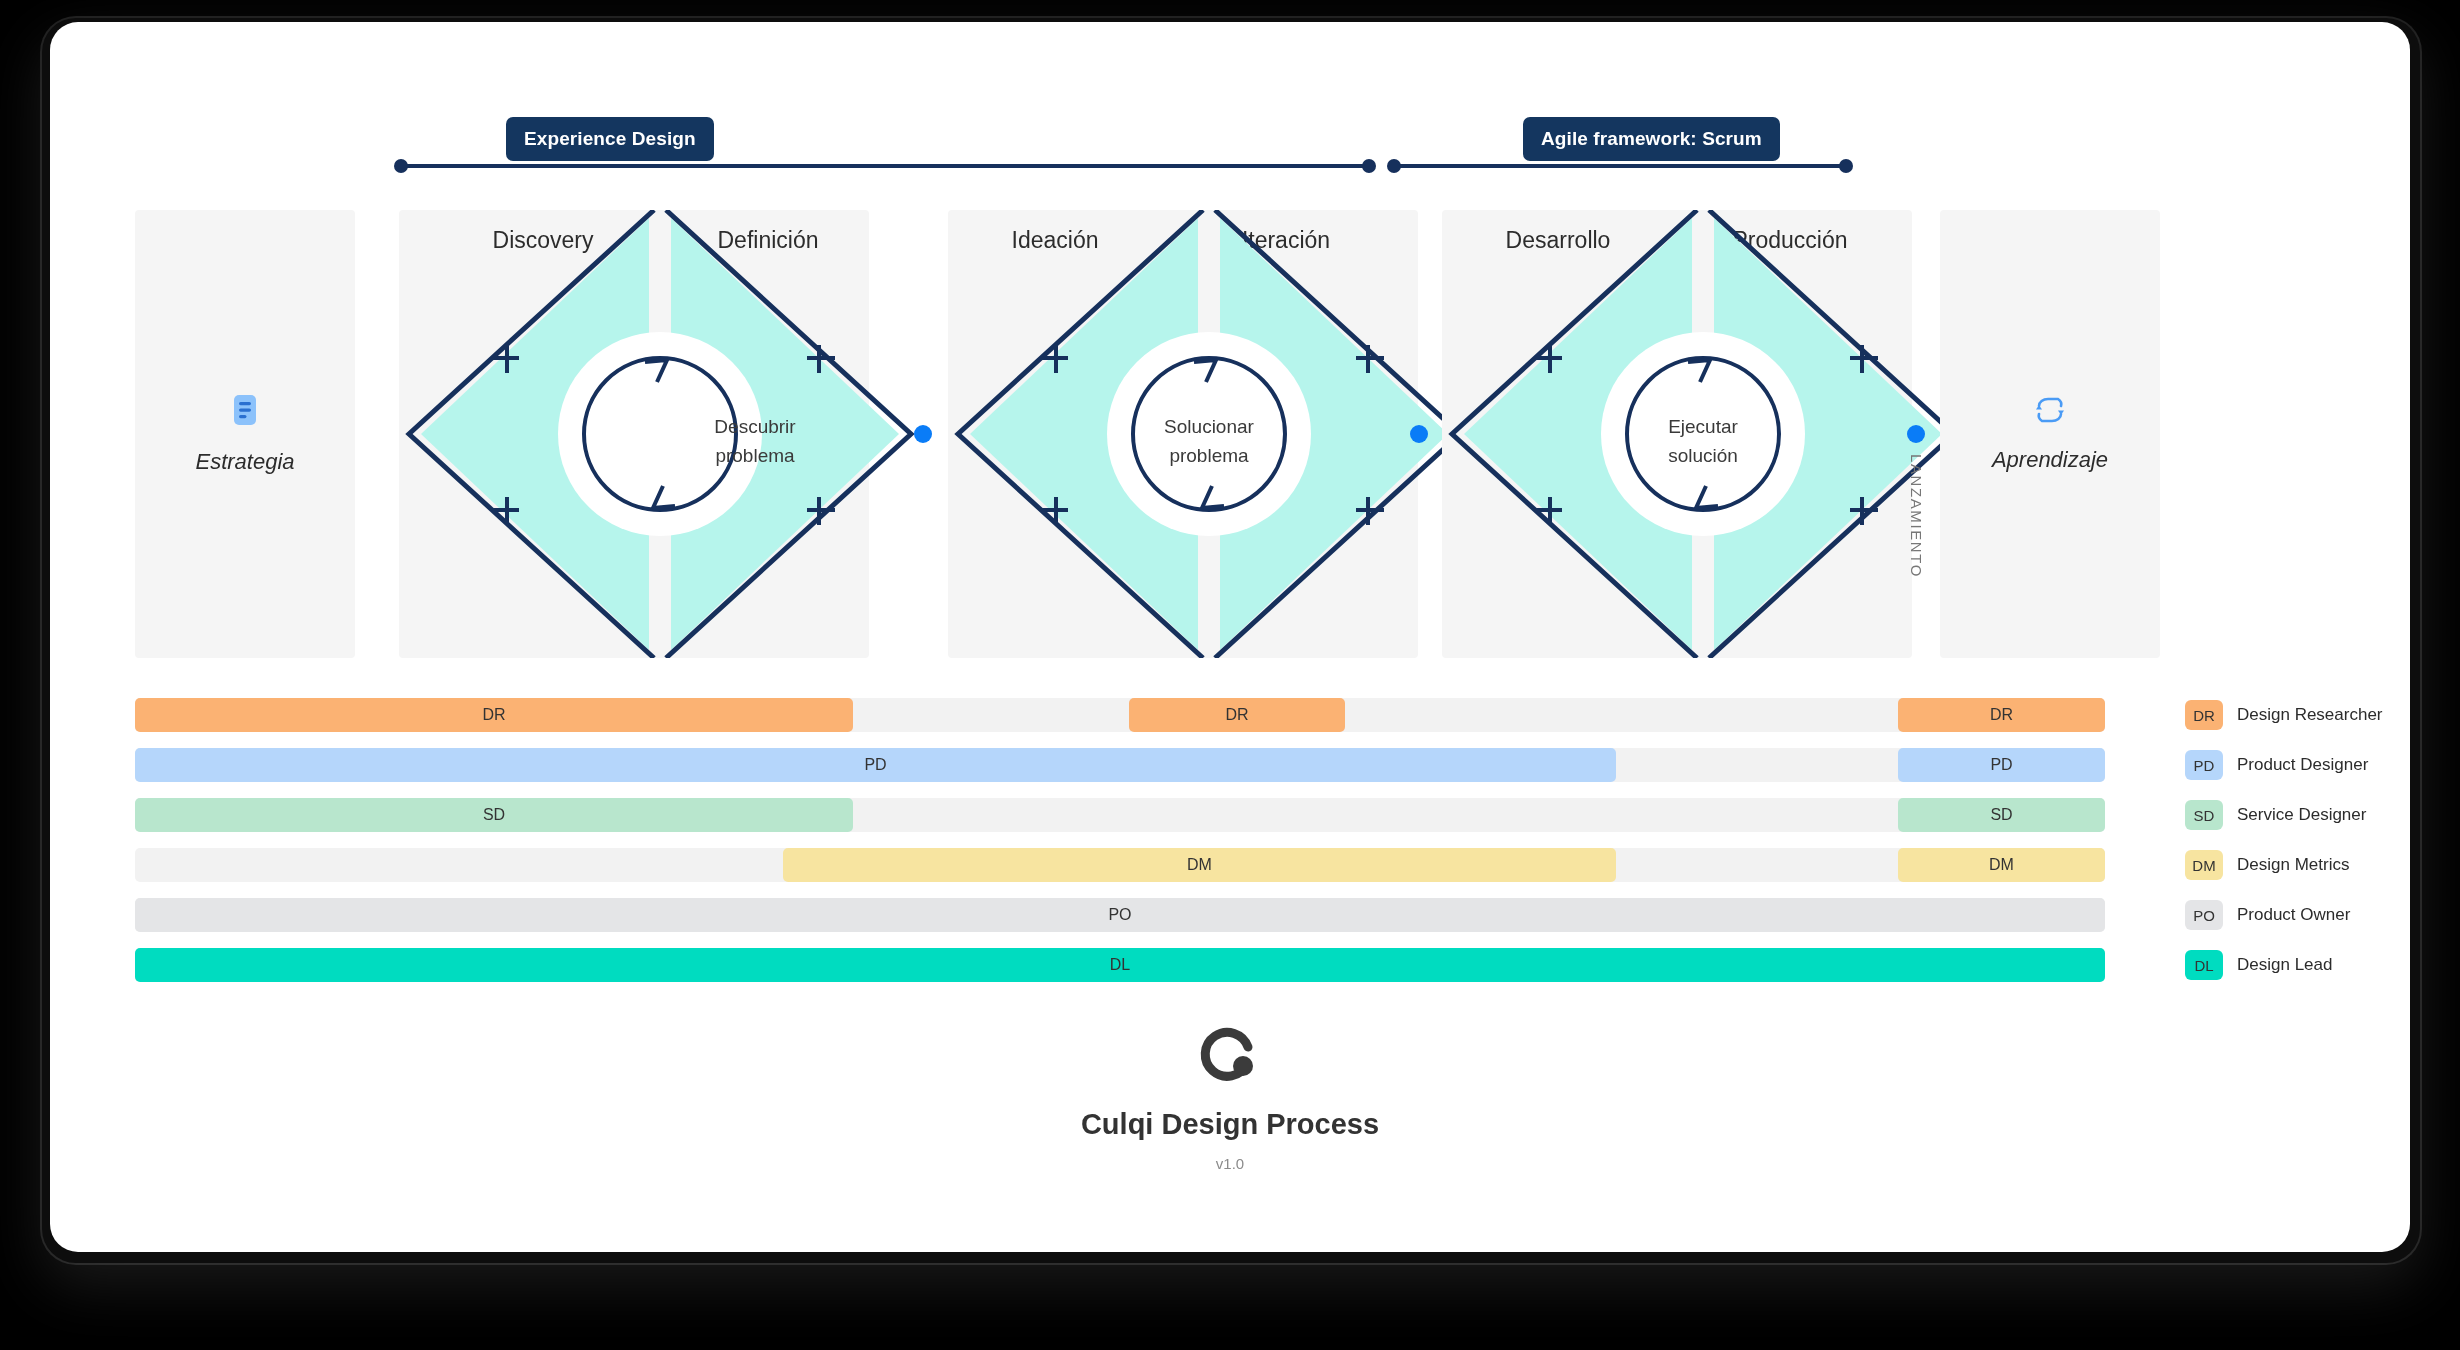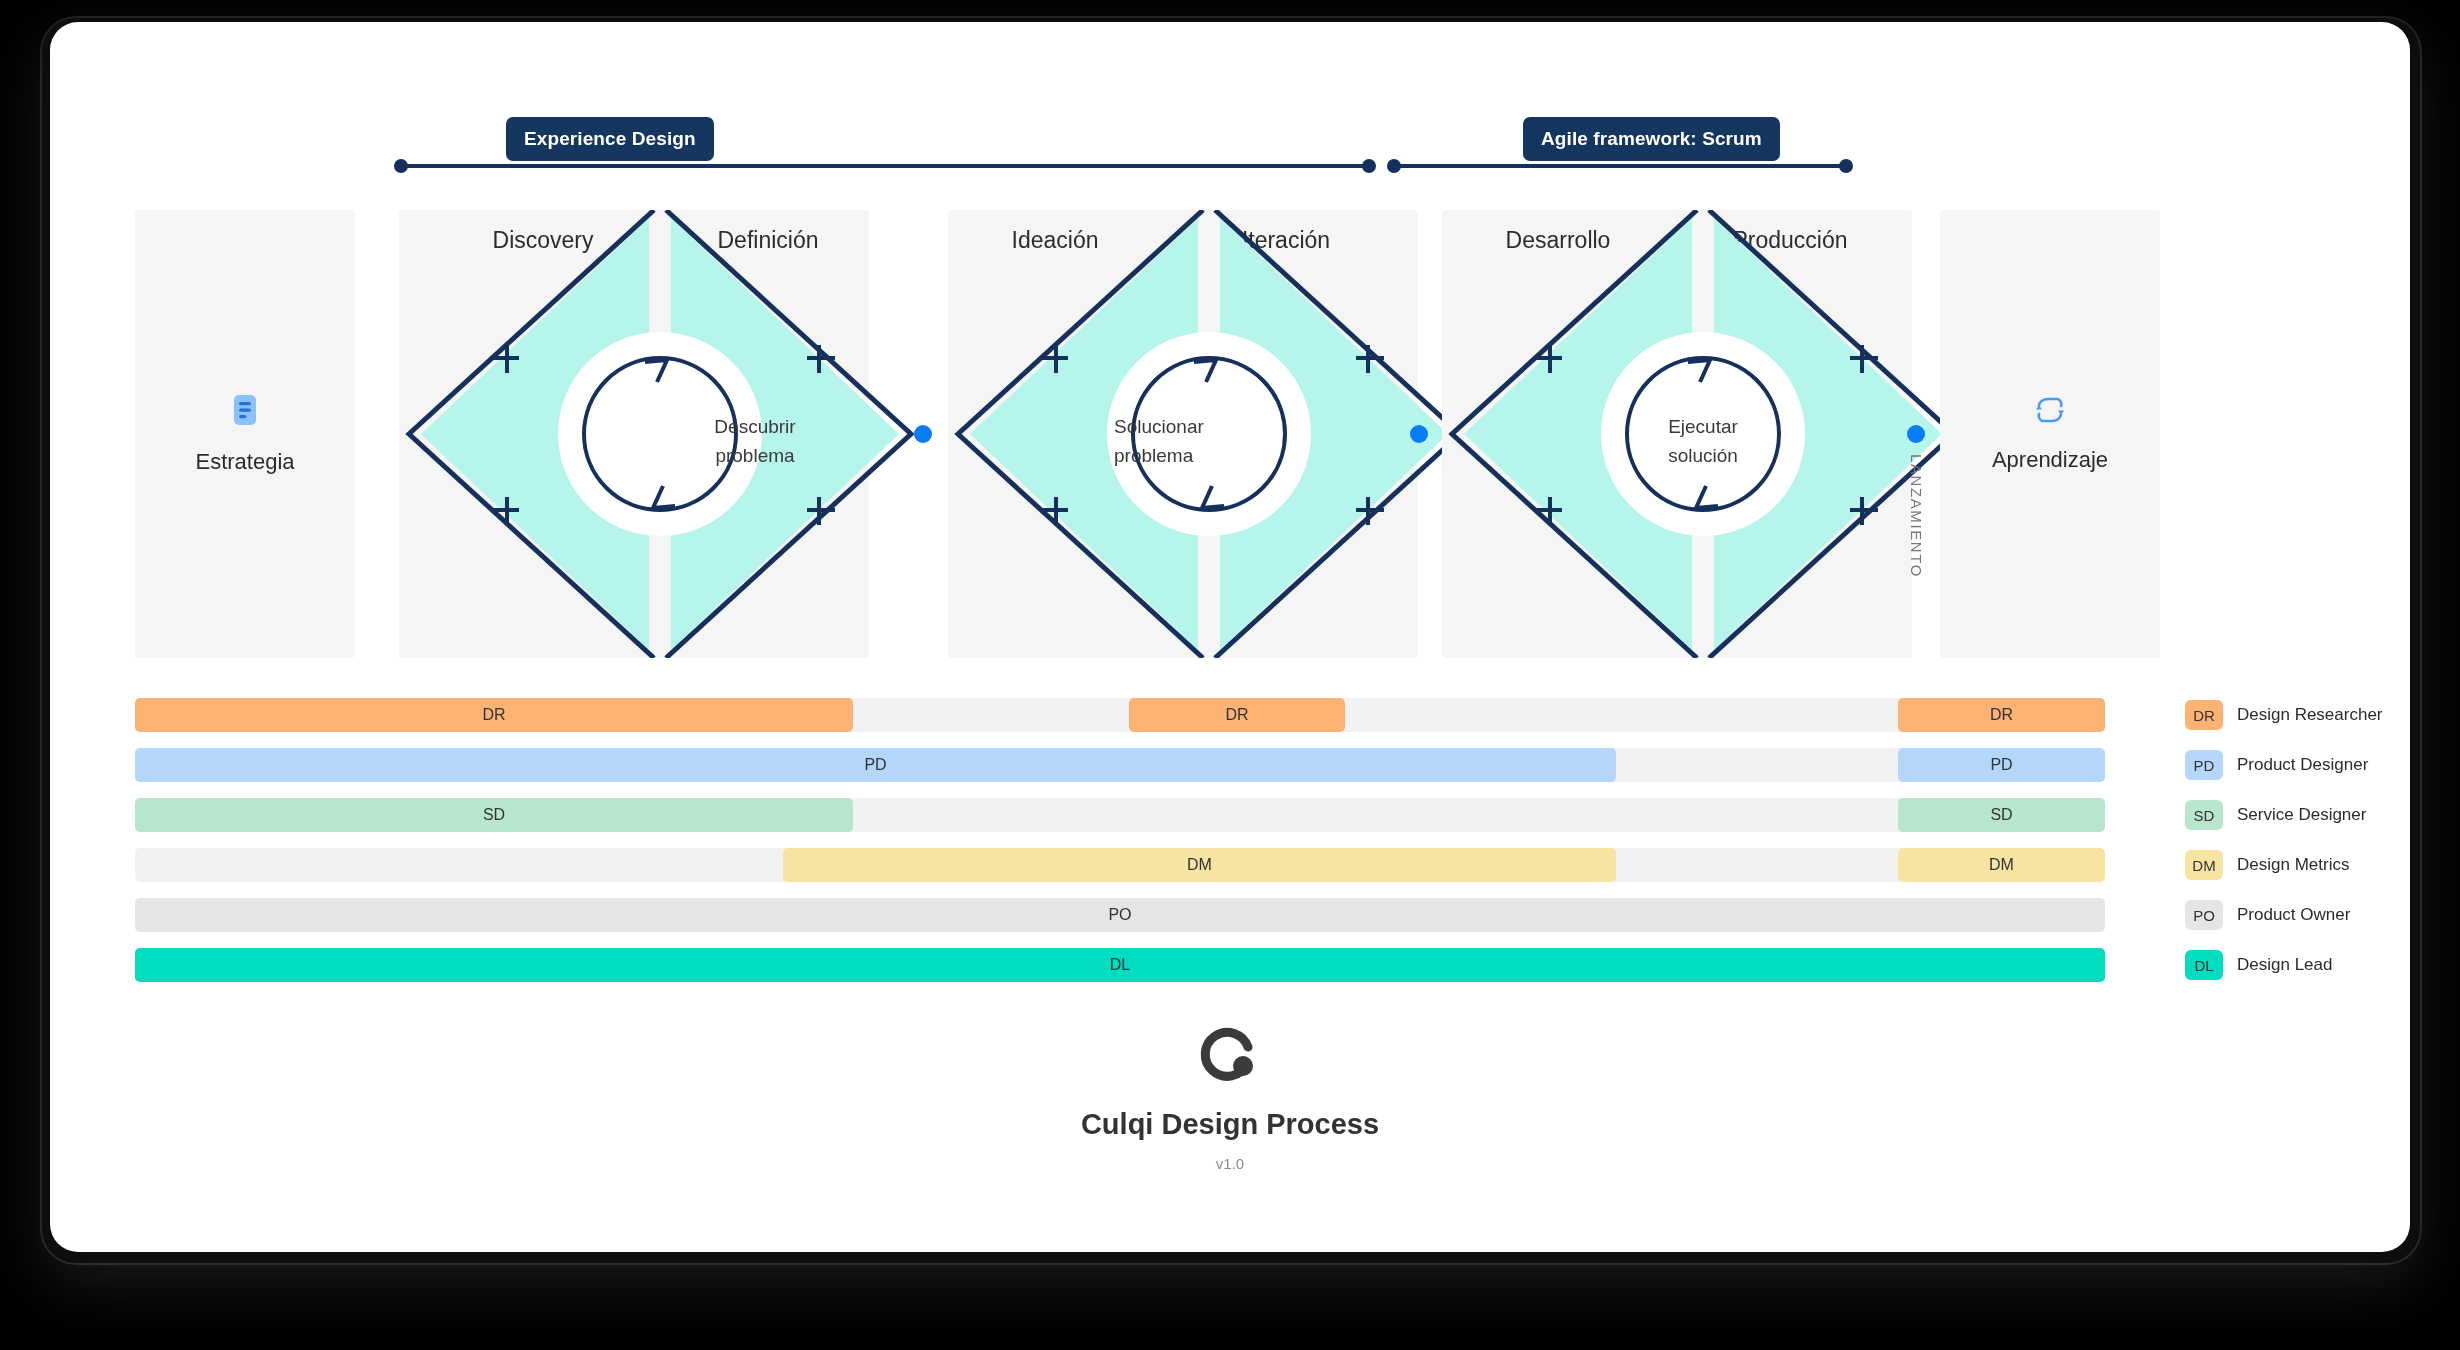--- a/index.html
+++ b/index.html
@@ -51,20 +51,21 @@
   
   .panel {
     position: absolute;
     background: #f5f5f5;
     border-radius: 4px;
   }
   .panel-end {
     display: flex; flex-direction: column;
     align-items: center; justify-content: center;
     gap: 18px;
+    font-style: italic;
   }
   .panel-end-label {
     font-size: 22px; color: #2c2c2c; font-weight: 400;
   }
 
   .phase-label {
     position: absolute;
     font-size: 23px; color: #2c2c2c;
     text-align: center; white-space: nowrap;
     transform: translateX(-50%);
@@ -200,21 +201,21 @@
         <path d="M 92,148 L 120,148 M 108,135 L 108,163"></path>
         <path d="M 408,148 L 436,148 M 420,135 L 420,163"></path>
         <path d="M 92,300 L 120,300 M 108,287 L 108,315"></path>
         <path d="M 408,300 L 436,300 M 420,287 L 420,315"></path>
       </g>
       <circle cx="261" cy="224" r="102" fill="#ffffff"></circle>
       <circle cx="261" cy="224" r="76" fill="#ffffff" stroke="#16305c" stroke-width="4"></circle>
       <path d="M 246,152 L 268,150 L 258,172" fill="none" stroke="#16305c" stroke-width="4"></path>
       <path d="M 276,296 L 254,298 L 264,276" fill="none" stroke="#16305c" stroke-width="4"></path>
     </svg>
-    <div style="position:absolute; left:1064px; top:390px; width:190px; 
+    <div style="position:absolute; left:1064px; top:390px; width:190px; text-align:center;
                 font-size:19px; color:#3a3a3a; line-height:1.55;">
       <div>Solucionar</div>
       <div>problema</div>
     </div>
 
     <div class="dot" style="left:1360px; top:403px;"></div>
 
     <div class="panel" style="left:1392px; top:188px; width:470px; height:448px;"></div>
     <div class="phase-label" style="left:1508px; top:205px;">Desarrollo</div>
     <div class="phase-label" style="left:1740px; top:205px;">Producción</div>

